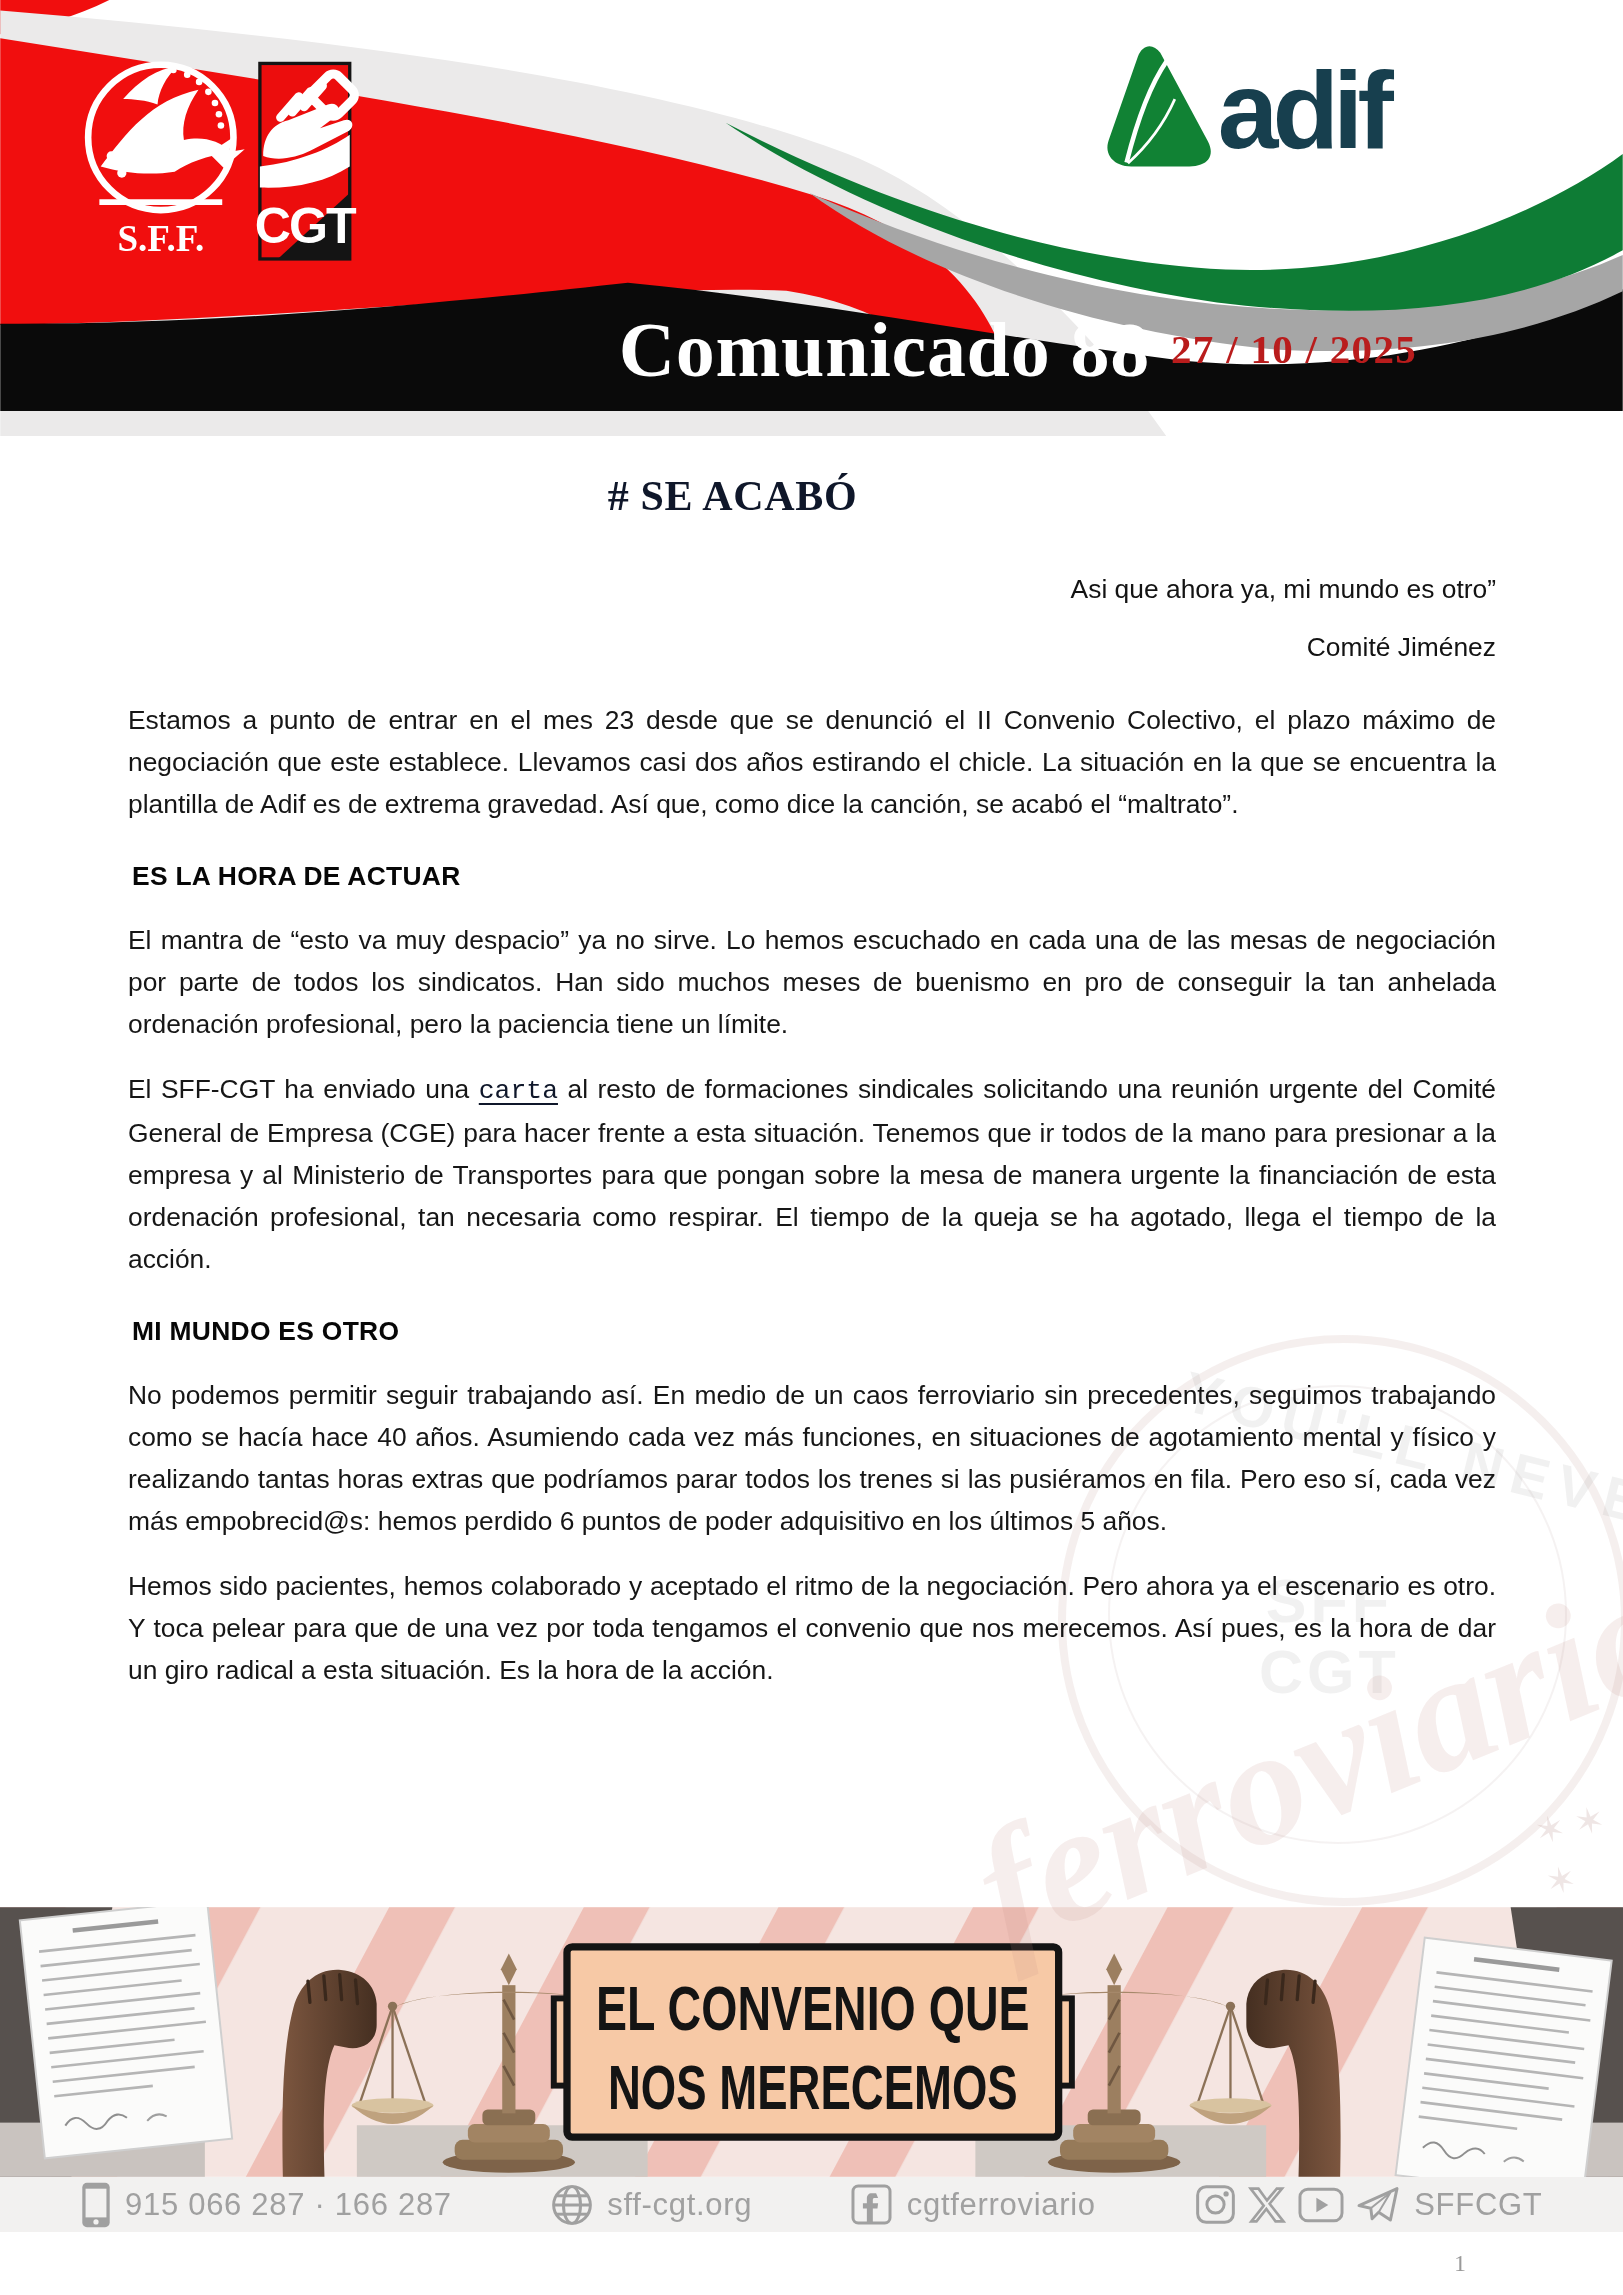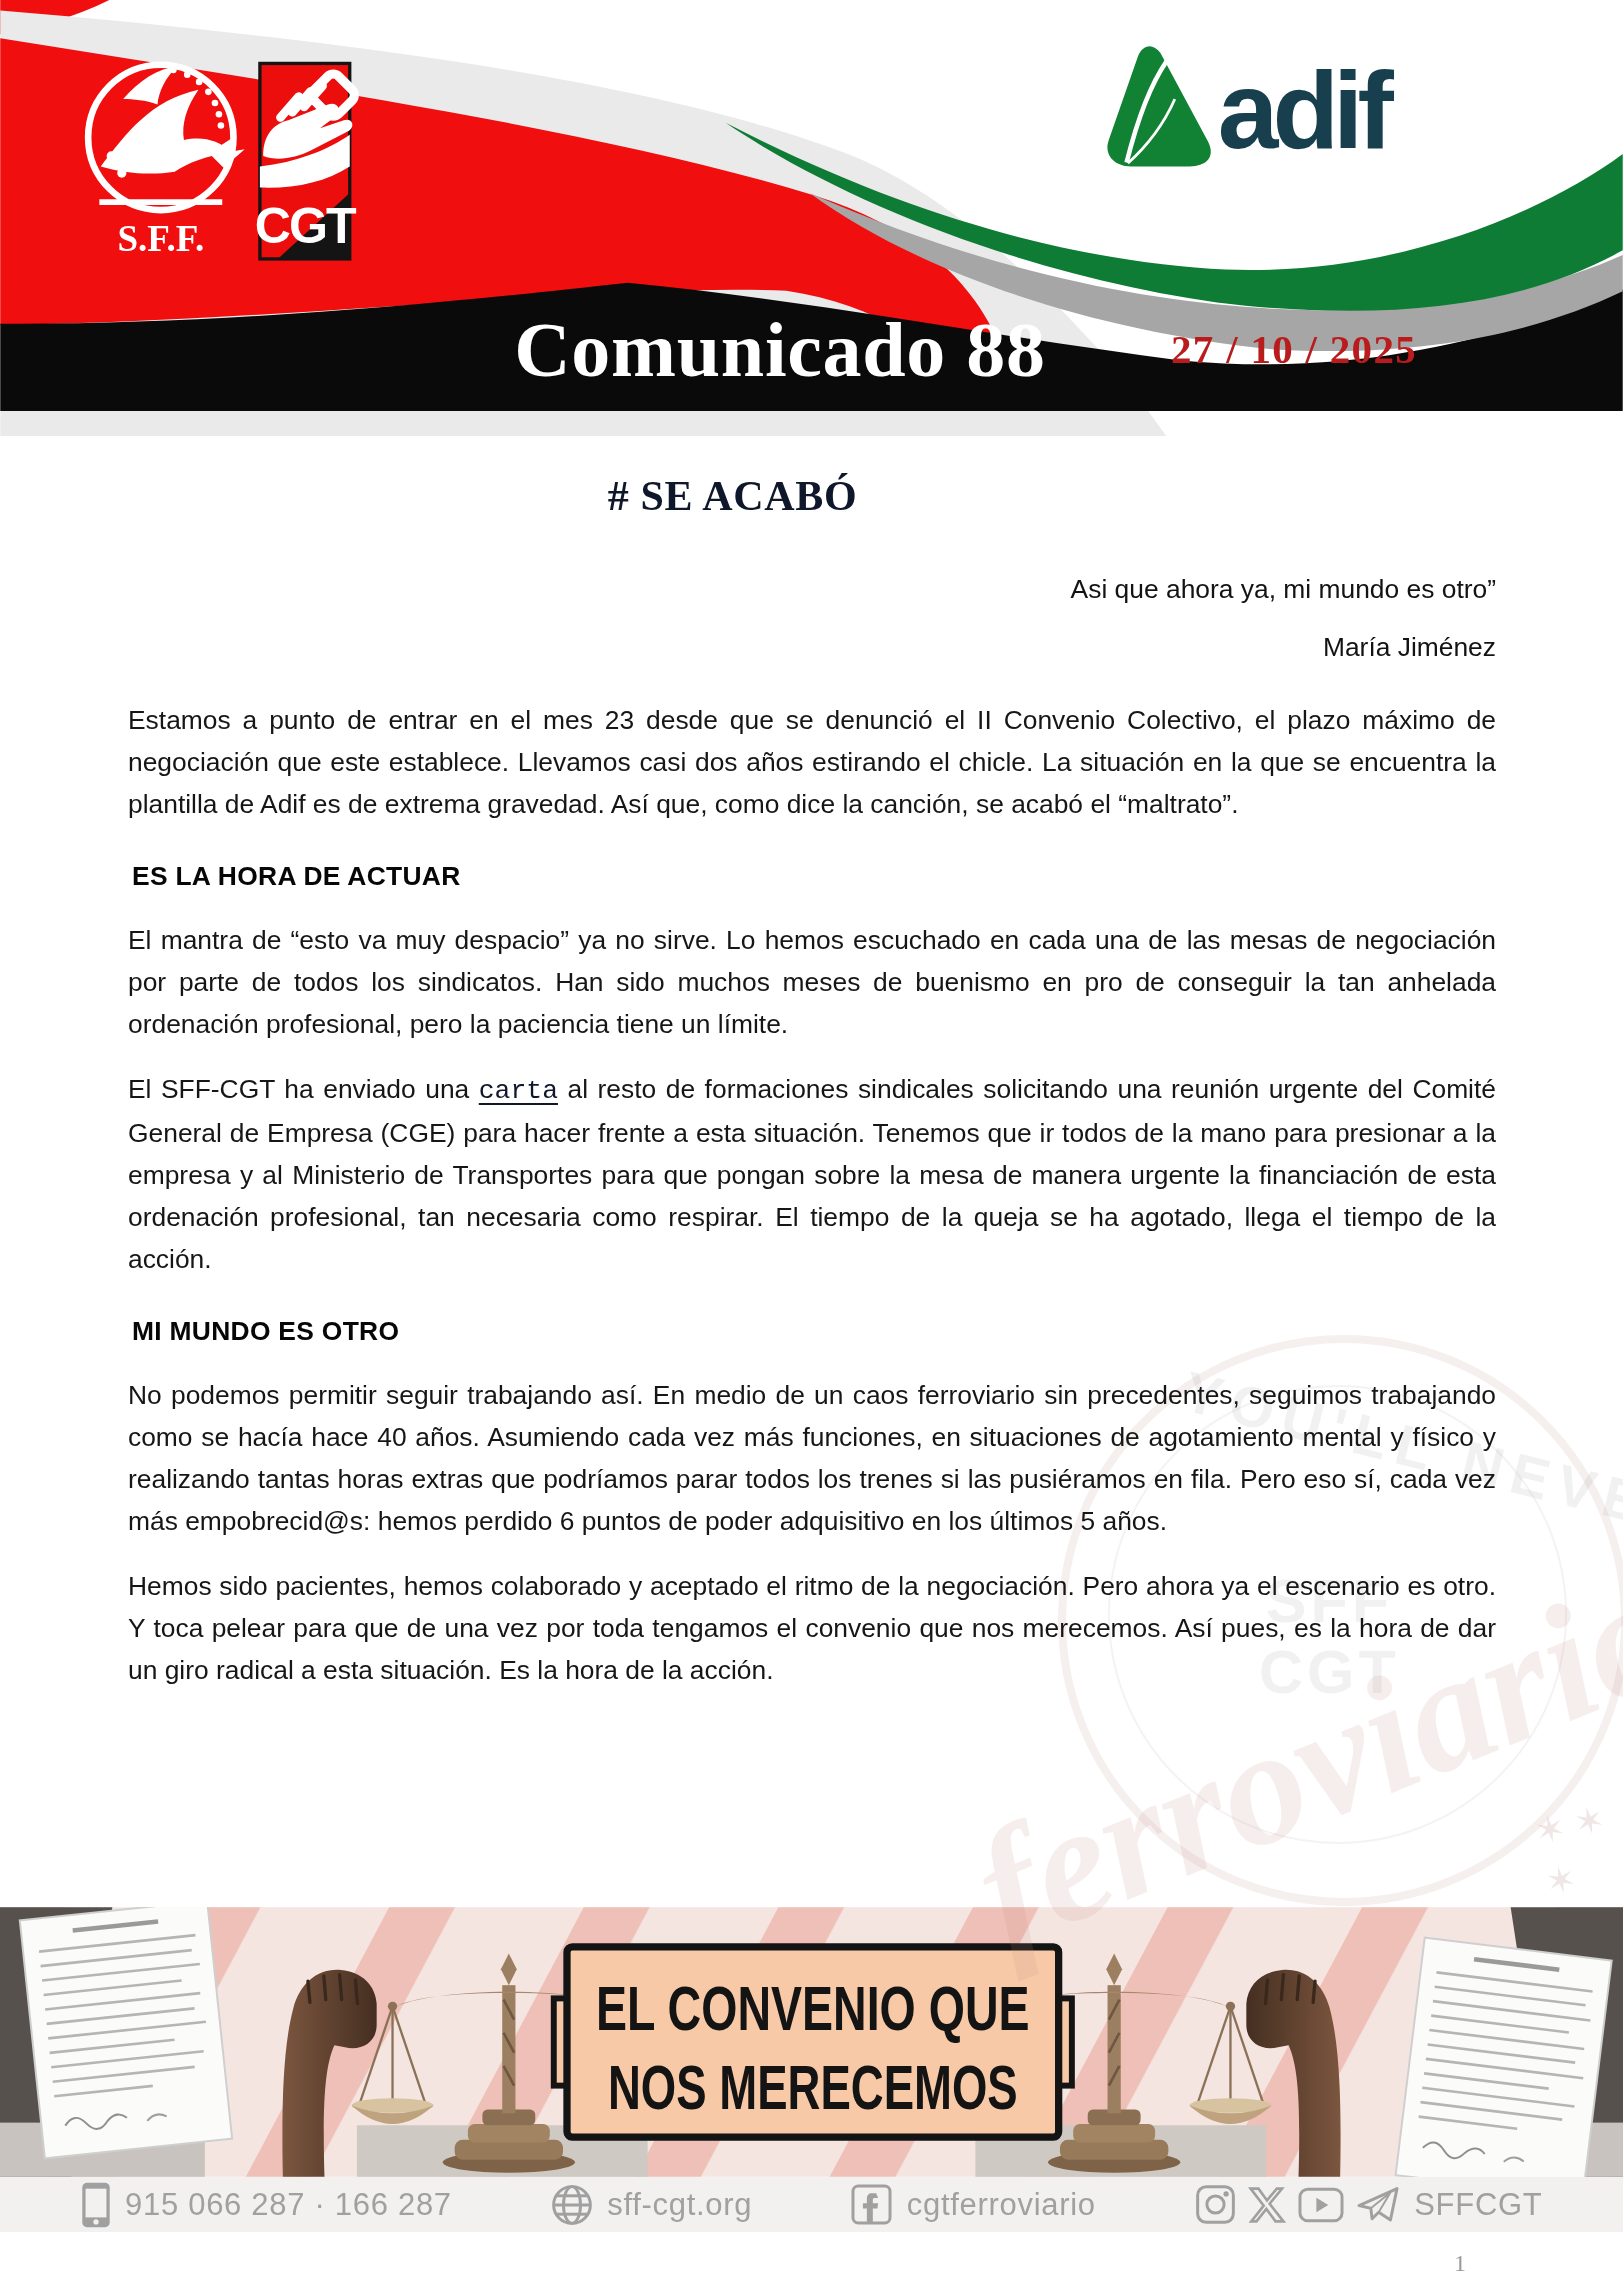--- a/index.html
+++ b/index.html
@@ -1,20 +1,20 @@
 <!DOCTYPE html>
 <html style="font-size:10.6px"><head>
 <meta charset="utf-8">
 <style>
   html,body{margin:0;padding:0;background:#ffffff;}
   .page{position:relative;width:1623px;height:2295px;background:#fff;overflow:hidden;
         font-family:"Liberation Sans",sans-serif;color:#1b1b1b;}
   
   .header-wrap{position:absolute;left:0;top:0;width:1623px;height:436px;}
-  .band-title{position:absolute;left:410px;top:305px;width:740px;text-align:center;
+  .band-title{position:absolute;left:410px;top:305px;width:740px;text-align:right;
       font-family:"Liberation Serif",serif;font-weight:700;font-size:78px;color:#ffffff;
       letter-spacing:0.7px;white-space:nowrap;}
   .band-date{position:absolute;left:1171px;top:325px;font-family:"Liberation Serif",serif;
       font-weight:700;font-size:41px;color:#b91c1c;letter-spacing:1.3px;white-space:nowrap;}
   
   .watermark{position:absolute;inset:0;overflow:hidden;z-index:1;pointer-events:none;}
   .wm-ring{position:absolute;left:1058px;top:1335px;width:555px;height:555px;border:8px solid rgba(185,140,132,.14);border-radius:50%;}
   .wm-ring2{position:absolute;left:1108px;top:1385px;width:455px;height:455px;border:2.6px solid rgba(170,150,148,.12);border-radius:50%;}
   .wm-top{position:absolute;left:1177px;top:1421px;font-weight:700;font-size:57px;color:rgba(160,160,160,.15);transform:rotate(14deg);letter-spacing:9.3px;white-space:nowrap;}
   .wm-mid{position:absolute;left:1259px;top:1566px;font-weight:700;font-size:61px;line-height:71px;color:rgba(155,155,155,.14);letter-spacing:4px;text-align:center;}
@@ -125,21 +125,21 @@
     <div class="wm-mid"><span>SFF</span><br><span>CGT</span></div>
     <div class="wm-script">ferroviario</div>
     <div class="wm-stars">✶ ✶ ✶</div>
   </div>
 
   <div class="main">
     <div class="doc-title"># SE ACABÓ</div>
 
     <div class="quote">
       <div>Asi que ahora ya, mi mundo es otro”</div>
-      <div>María Jiménez</div>
+      <div>Comité Jiménez</div>
     </div>
 
     <p class="para">Estamos a punto de entrar en el mes 23 desde que se denunció el II Convenio Colectivo, el plazo máximo de negociación que este establece. Llevamos casi dos años estirando el chicle. La situación en la que se encuentra la plantilla de Adif es de extrema gravedad. Así que, como dice la canción, se acabó el “maltrato”.</p>
 
     <p class="heading">ES LA HORA DE ACTUAR</p>
 
     <p class="para">El mantra de “esto va muy despacio” ya no sirve. Lo hemos escuchado en cada una de las mesas de negociación por parte de todos los sindicatos. Han sido muchos meses de buenismo en pro de conseguir la tan anhelada ordenación profesional, pero la paciencia tiene un límite.</p>
 
     <p class="para"><span>El SFF-CGT ha enviado una </span><a class="doclink" href="#">carta</a><span> al resto de formaciones sindicales solicitando una reunión urgente del Comité General de Empresa (CGE) para hacer frente a esta situación. Tenemos que ir todos de la mano para presionar a la empresa y al Ministerio de Transportes para que pongan sobre la mesa de manera urgente la financiación de esta ordenación profesional, tan necesaria como respirar. El tiempo de la queja se ha agotado, llega el tiempo de la acción.</span></p>
 

